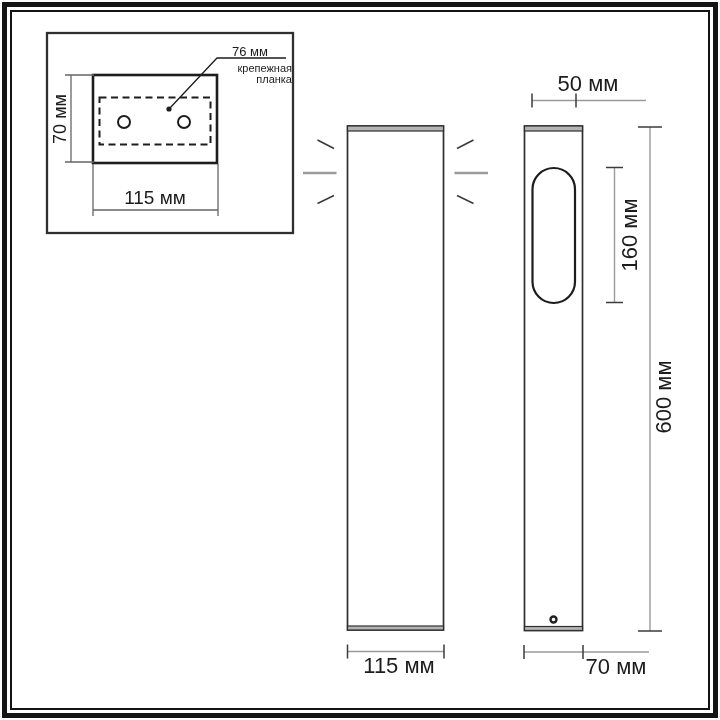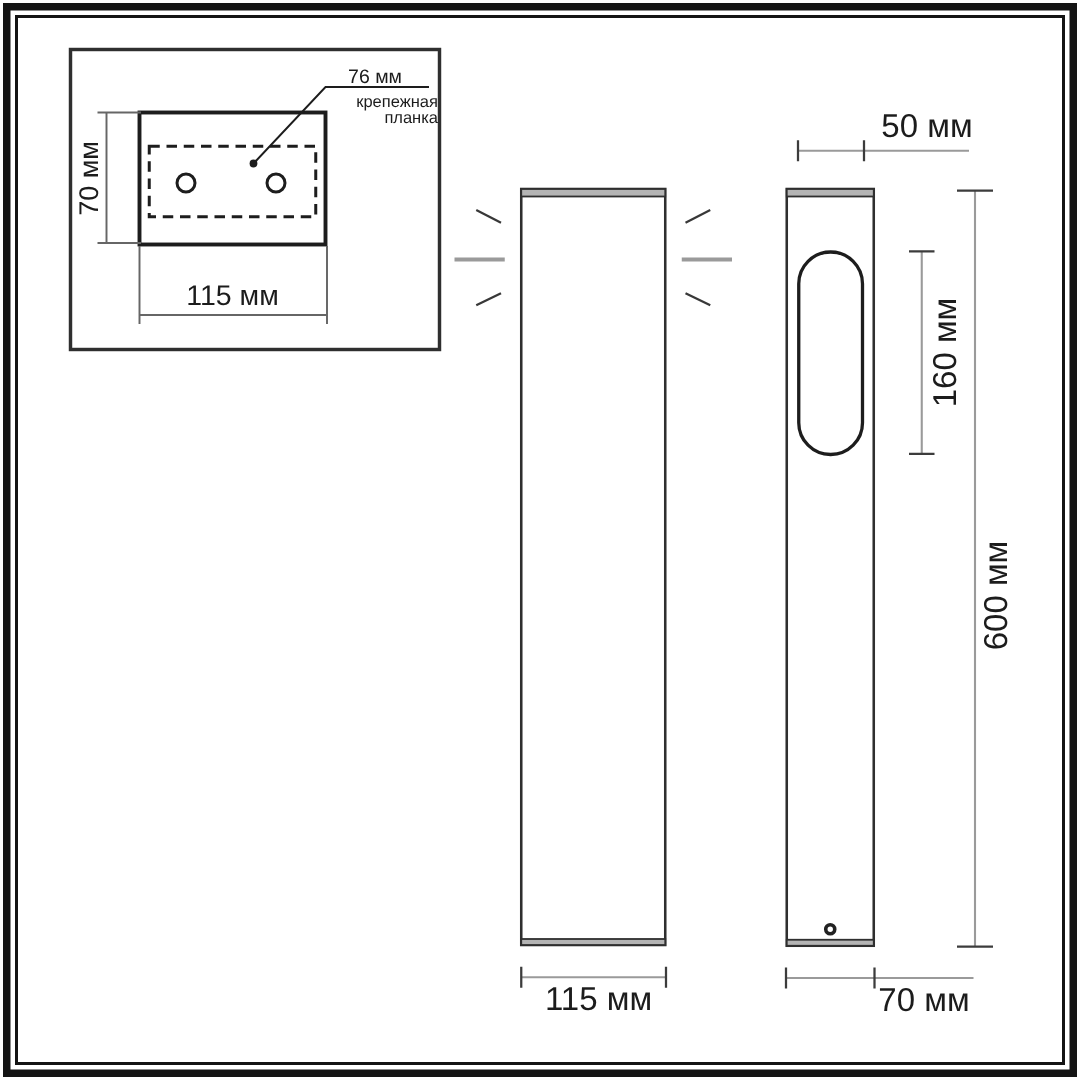--- a/index.html
+++ b/index.html
@@ -25,21 +25,21 @@
   .dot{fill:#1d1d1d;}
   
   .lbl{position:absolute;color:var(--text,#1c1c1c);white-space:nowrap;}
   .lbl.h{transform:translate(-50%,-50%);}
   .lbl.v{transform:translate(-50%,-50%) rotate(-90deg);}
   #lbl-inset-76{left:250px;top:51px;font-size:13px;}
   #lbl-inset-plate{left:250px;top:74px;font-size:11px;line-height:11px;
     white-space:normal;width:84px;text-align:right;transform:translate(-50%,-50%);}
   #lbl-inset-70{left:60px;top:119px;font-size:18px;}
   #lbl-inset-115{left:155px;top:198px;font-size:19px;}
-  #lbl-50{left:618px;top:84px;font-size:22px;}
+  #lbl-50{left:588px;top:84px;font-size:22px;}
   #lbl-160{left:630px;top:235px;font-size:22px;}
   #lbl-600{left:664px;top:397px;font-size:22px;}
   #lbl-115{left:399px;top:666px;font-size:22px;}
   #lbl-70{left:616px;top:667px;font-size:22px;}
 </style>
 </head>
 <body>
 
 <div class="canvas">
 

